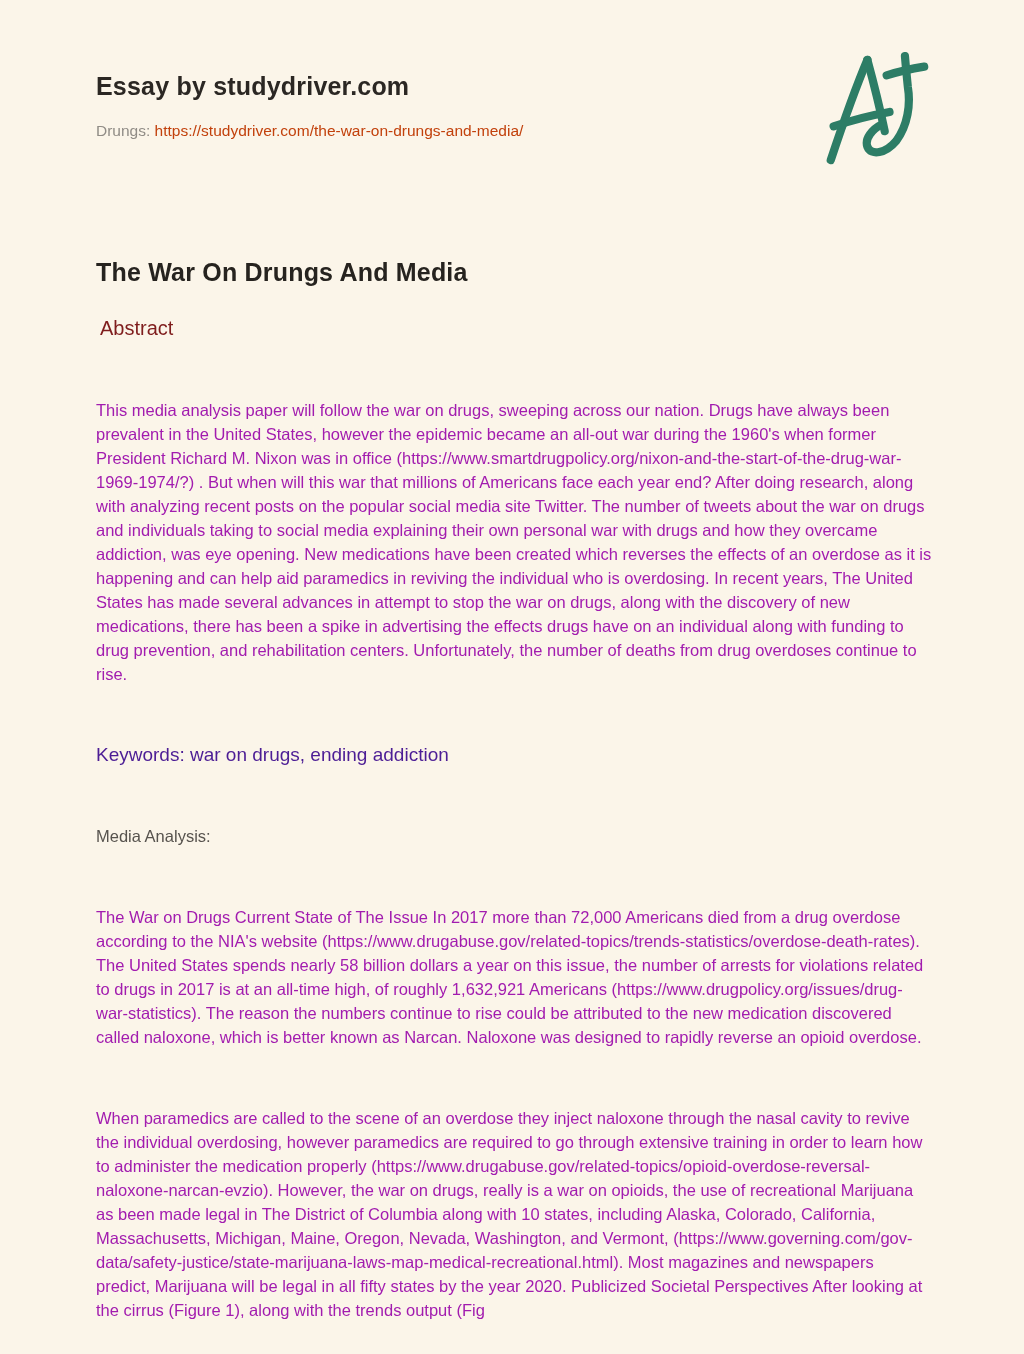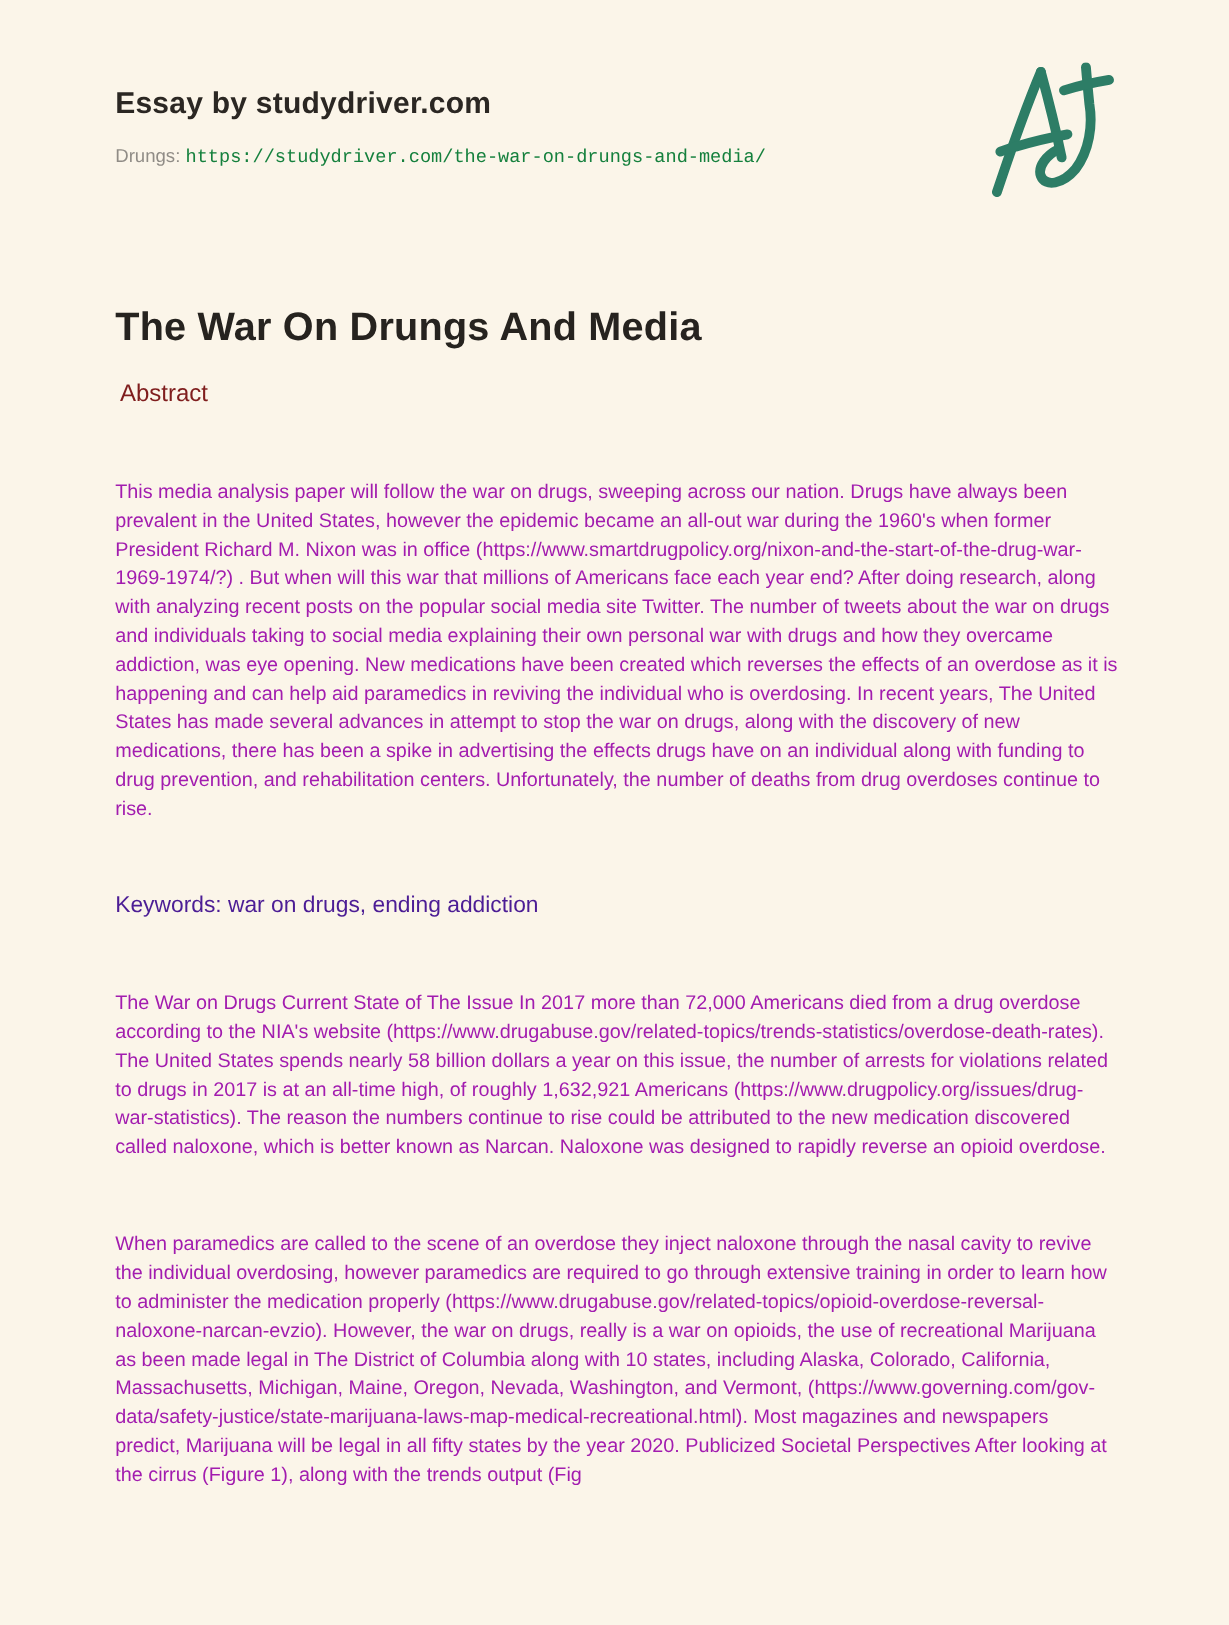--- a/index.html
+++ b/index.html
@@ -28,41 +28,40 @@
     letter-spacing: 0.2px;
   }
   .source-line {
     position: absolute;
     left: 96px;
     top: 122px;
     font-size: 15.5px;
     color: #908c86;
   }
   .source-line a {
-    color: #15803d;
+    color: #c2410c;
     text-decoration: none;
-    font-family: Liberation Mono, monospace;
   }
   .logo {
     position: absolute;
     left: 824px;
     top: 52px;
     width: 106px;
     height: 116px;
   }
   .logo svg { width: 100%; height: 100%; }
   .article {
     position: absolute;
     left: 96px;
     top: 252px;
     width: 836px;
   }
   .article-title {
     margin: 0;
-    font-size: 33px;
+    font-size: 25px;
     line-height: 40px;
     font-weight: 700;
     color: #26231f;
     letter-spacing: 0.2px;
   }
   .abstract-label {
     margin: 25px 0 59px 4px;
     font-size: 20px;
     line-height: 22px;
     color: #7f1d1d;
@@ -117,19 +116,20 @@
 
   <div class="article">
     <h1 class="article-title">The War On Drungs And Media</h1>
 
     <p class="abstract-label">Abstract</p>
 
     <p class="body-text">This media analysis paper will follow the war on drugs, sweeping across our nation. Drugs have always been prevalent in the United States, however the epidemic became an all-out war during the 1960's when former President Richard M. Nixon was in office (https://www.smartdrugpolicy.org/nixon-and-the-start-of-the-drug-war-1969-1974/?) . But when will this war that millions of Americans face each year end? After doing research, along with analyzing recent posts on the popular social media site Twitter. The number of tweets about the war on drugs and individuals taking to social media explaining their own personal war with drugs and how they overcame addiction, was eye opening. New medications have been created which reverses the effects of an overdose as it is happening and can help aid paramedics in reviving the individual who is overdosing. In recent years, The United States has made several advances in attempt to stop the war on drugs, along with the discovery of new medications, there has been a spike in advertising the effects drugs have on an individual along with funding to drug prevention, and rehabilitation centers. Unfortunately, the number of deaths from drug overdoses continue to rise.</p>
 
     <p class="keywords-line">Keywords: war on drugs, ending addiction</p>
 
+    <p class="section-label">Media Analysis:</p>
 
     <p class="body-text">The War on Drugs Current State of The Issue In 2017 more than 72,000 Americans died from a drug overdose according to the NIA's website (https://www.drugabuse.gov/related-topics/trends-statistics/overdose-death-rates). The United States spends nearly 58 billion dollars a year on this issue, the number of arrests for violations related to drugs in 2017 is at an all-time high, of roughly 1,632,921 Americans (https://www.drugpolicy.org/issues/drug-war-statistics). The reason the numbers continue to rise could be attributed to the new medication discovered called naloxone, which is better known as Narcan. Naloxone was designed to rapidly reverse an opioid overdose.</p>
 
     <p class="body-text">When paramedics are called to the scene of an overdose they inject naloxone through the nasal cavity to revive the individual overdosing, however paramedics are required to go through extensive training in order to learn how to administer the medication properly (https://www.drugabuse.gov/related-topics/opioid-overdose-reversal-naloxone-narcan-evzio). However, the war on drugs, really is a war on opioids, the use of recreational Marijuana as been made legal in The District of Columbia along with 10 states, including Alaska, Colorado, California, Massachusetts, Michigan, Maine, Oregon, Nevada, Washington, and Vermont, (https://www.governing.com/gov-data/safety-justice/state-marijuana-laws-map-medical-recreational.html). Most magazines and newspapers predict, Marijuana will be legal in all fifty states by the year 2020. Publicized Societal Perspectives After looking at the cirrus (Figure 1), along with the trends output (Fig</p>
   </div>
 
 </div>
 
 </body></html>

